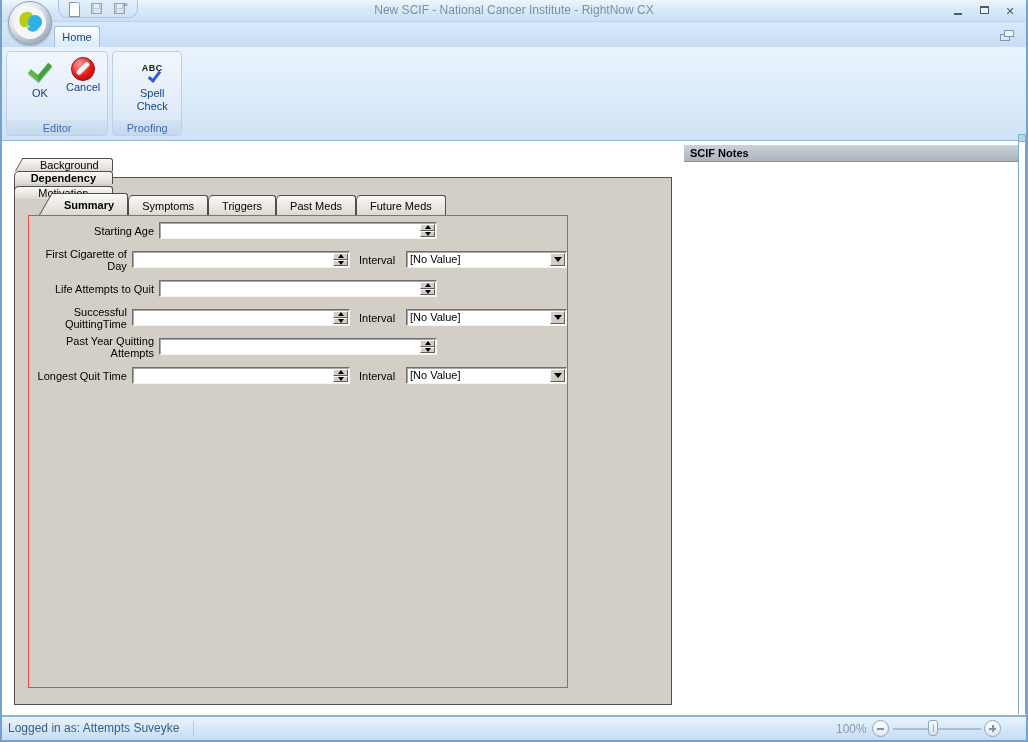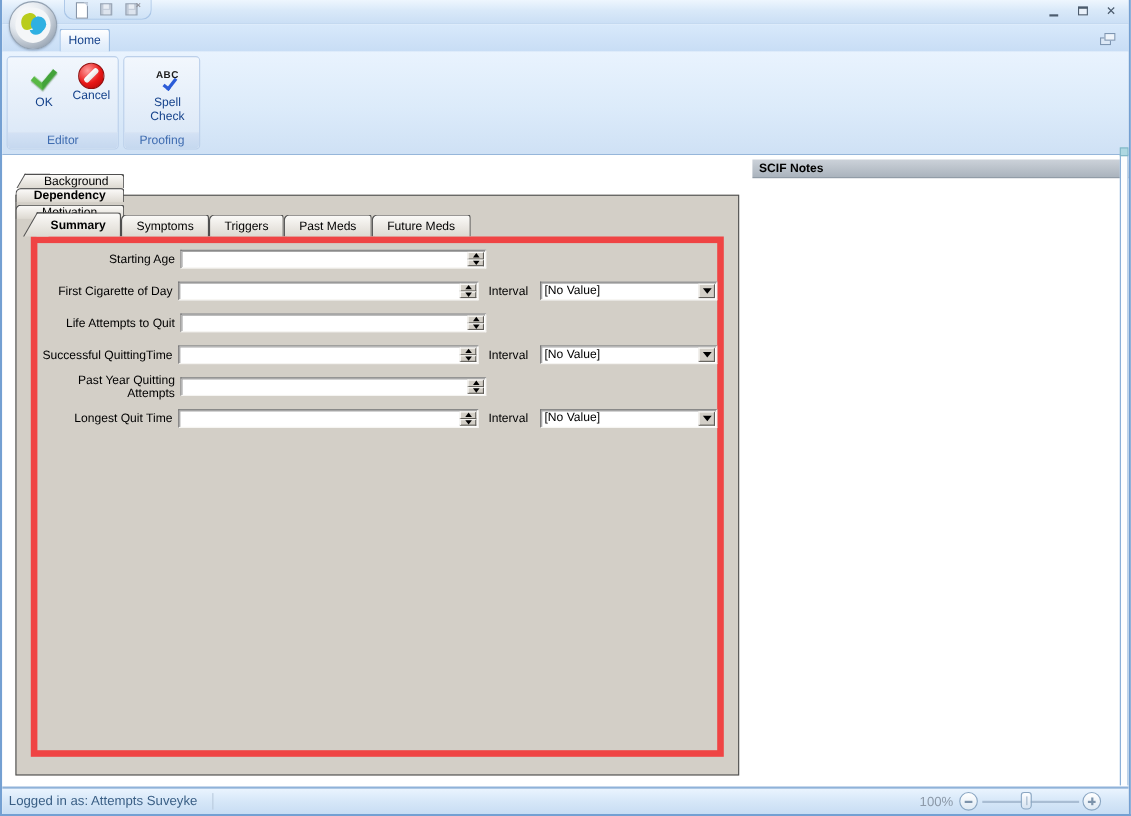--- a/index.html
+++ b/index.html
@@ -89,23 +89,23 @@
   .tab { position:relative; display:flex; align-items:center; justify-content:center; padding:0 13px;
     height:20px; margin-top:2px; font-size:11px; color:#000;
     background:linear-gradient(#fbfaf8,#ddd9d1); border:1px solid #4f4f4f; border-bottom:none;
     border-radius:5px 3px 0 0; }
   .tab span { position:relative; z-index:2; white-space:nowrap; }
   .tab.active { font-weight:bold; height:22px; margin-top:0; z-index:3; }
   .tab.first { margin-left:13px; border-left:none; border-top-left-radius:0; }
   .tab.first::before { content:""; position:absolute; left:-12px; top:-1px; bottom:0; width:22px;
     background:linear-gradient(#fbfaf8,#ddd9d1); border-left:1px solid #4f4f4f; border-top:1px solid #4f4f4f;
     transform:skewX(-30deg); transform-origin:100% 100%; z-index:1; }
-  .sub-tabs { position:absolute; left:5px; top:15px; height:22px; display:flex; z-index:2; }
-  .inner-box { position:absolute; left:13px; top:37px; width:630px; height:473px;
-    border:6px solid #ef4444; background:#d3cfc7; padding-top:6px; }
+  .sub-tabs { position:absolute; left:23px; top:15px; height:22px; display:flex; z-index:2; }
+  .inner-box { position:absolute; left:13px; top:37px; width:540px; height:473px;
+    border:1px solid #ef4444; background:#d3cfc7; padding-top:6px; }
   
   .frow { display:flex; align-items:center; height:17px; margin-bottom:12px; }
   .flabel { width:130px; padding-right:5px; text-align:right; font-size:11px; color:#000; }
   .spin-field { width:278px; height:17px; display:flex; }
   .spin-text { flex:1; font-size:11px; padding:1px 3px; overflow:hidden; }
   .spin-btns { width:15px; margin:1px 1px 1px 0; display:flex; flex-direction:column; }
   .spin-up,.spin-down { flex:1; display:flex; align-items:center; justify-content:center; }
   .tri-up { width:0; height:0; border-left:3px solid transparent; border-right:3px solid transparent;
     border-bottom:4px solid #000; }
   .tri-down { width:0; height:0; border-left:3px solid transparent; border-right:3px solid transparent;
@@ -149,20 +149,21 @@
   .zb-v { position:absolute; width:2px; height:7px; background:#7c93ab; }
   .zoom-track { position:absolute; left:891px; top:11px; width:88px; height:2px; background:#a9bdd3; }
   .zoom-thumb { position:absolute; left:926px; top:3px; width:10px; height:16px;
     background:linear-gradient(#fdfeff,#d6e3f1); border:1px solid #8aa6c2; border-radius:3px 3px 4px 4px; }
   .zoom-thumb::before { content:""; position:absolute; left:50%; top:3px; bottom:3px; width:1px; background:#9fb4c9; }
 </style>
 </head>
 <body>
 
 <div class="titlebar">
+  <div class="window-title">New SCIF - National Cancer Institute - RightNow CX</div>
   <div class="win-controls">
     <div class="wbtn">
         <span class="glyph-min"></span>
       </div>
     <div class="wbtn">
         <span class="glyph-restore"></span>
       </div>
     <div class="wbtn">
         <span class="glyph-close"></span>
       </div>

